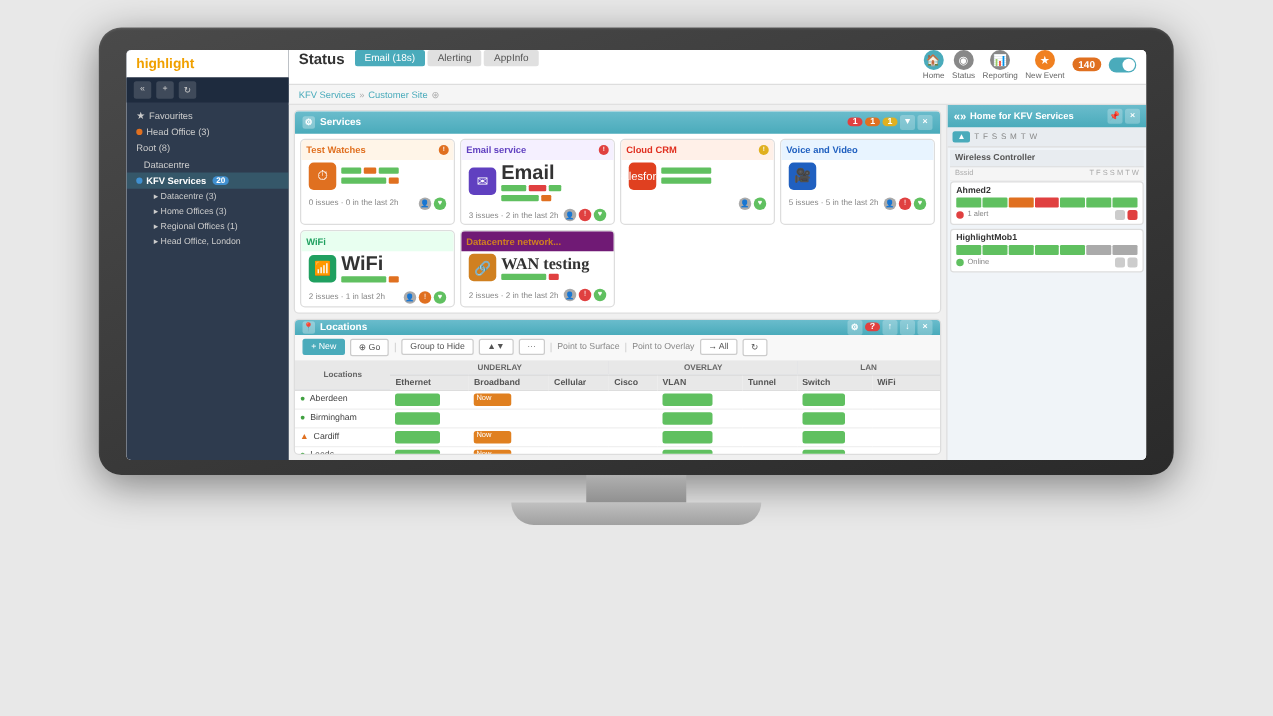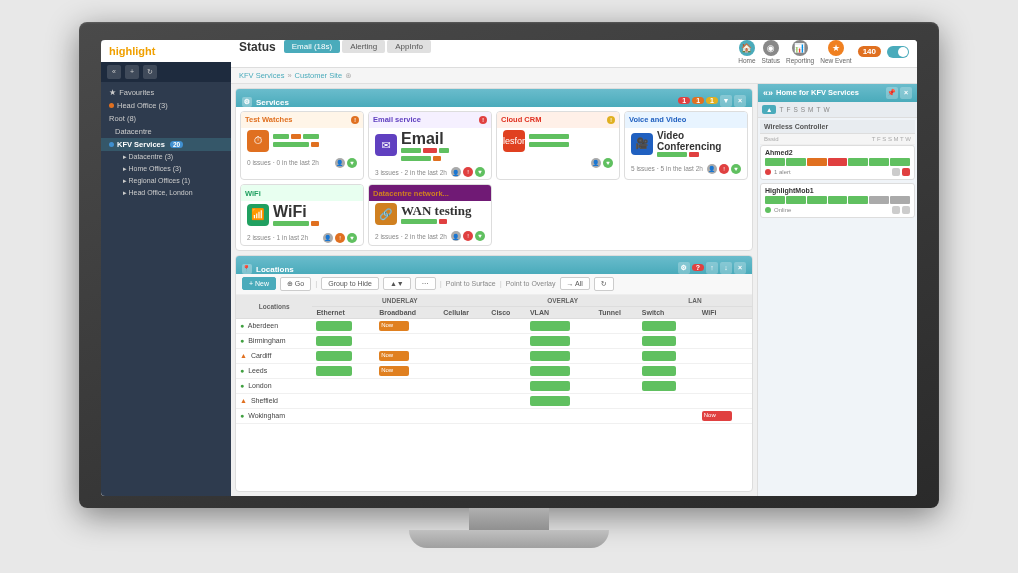--- a/index.html
+++ b/index.html
@@ -18,23 +18,23 @@
     .monitor-outer {
       position: relative;
       width: 860px;
       height: 530px;
       display: flex;
       flex-direction: column;
       align-items: center;
     }
     .monitor-bezel {
       width: 860px;
-      height: 486px;
+      height: 358px;
       background: linear-gradient(160deg, #4a4a4a 0%, #2a2a2a 100%);
-      border-radius: 8px;
+      border-radius: 18px;
       padding: 18px 22px 12px;
       box-shadow: 0 8px 32px rgba(0,0,0,0.45), inset 0 1px 2px rgba(255,255,255,0.12);
       display: flex;
       flex-direction: column;
       align-items: center;
     }
     .monitor-screen {
       width: 100%;
       flex: 1;
       background: #f0f0f0;
@@ -237,21 +237,21 @@
     .panel {
       background: #fff;
       border-radius: 4px;
       border: 1px solid #ddd;
       overflow: hidden;
     }
     .panel-header {
       height: 18px;
       background: linear-gradient(180deg, #6abccc 0%, #4aabbb 100%);
       display: flex;
-      align-items: flex-end;
+      align-items: center;
       padding: 0 6px;
       font-size: 8px;
       font-weight: bold;
       color: #fff;
       gap: 4px;
     }
     .panel-header-icon {
       width: 10px; height: 10px;
       background: rgba(255,255,255,0.3);
       border-radius: 2px;
@@ -739,29 +739,20 @@
                   </div>
 
 
                   <div class="service-card card-voicevideo">
                     <div class="card-header">
                       <span>Voice and Video</span>
                     </div>
                     <div class="card-body">
                       <div class="card-icon-area">
                         <div class="card-logo" style="background:#2060c0;">🎥</div>
-                        <div>
-                          <div class="card-title" style="font-size:10px;">Video Conferencing</div>
-                          <div class="card-bars">
-                            <div class="bar-row">
-                              <div class="bar-segment" style="width:30px;background:#60c060;"></div>
-                              <div class="bar-segment" style="width:10px;background:#e04040;"></div>
-                            </div>
-                          </div>
-                        </div>
                       </div>
                     </div>
                     <div class="card-footer">
                       <span>5 issues · 5 in the last 2h</span>
                       <div class="card-footer-icons">
                         <div class="footer-icon" style="background:#aaa;">👤</div>
                         <div class="footer-icon" style="background:#e04040;">!</div>
                         <div class="footer-icon" style="background:#60c060;">♥</div>
                       </div>
                     </div>

